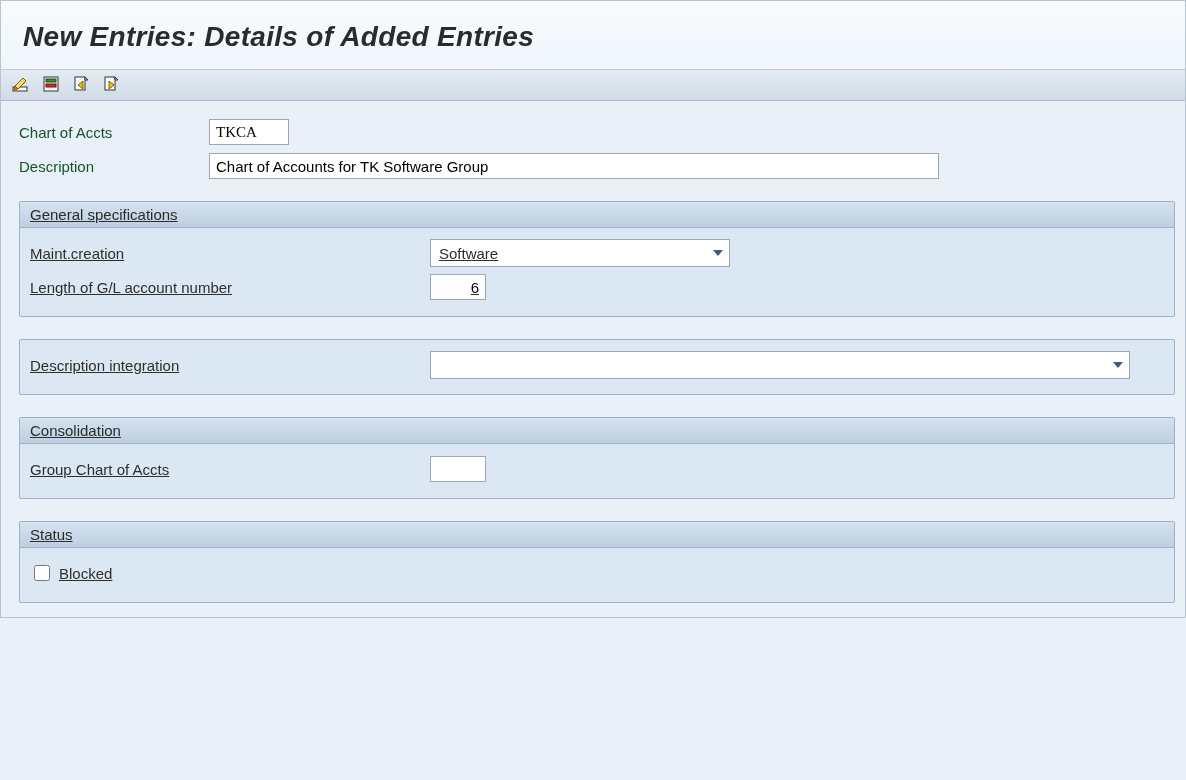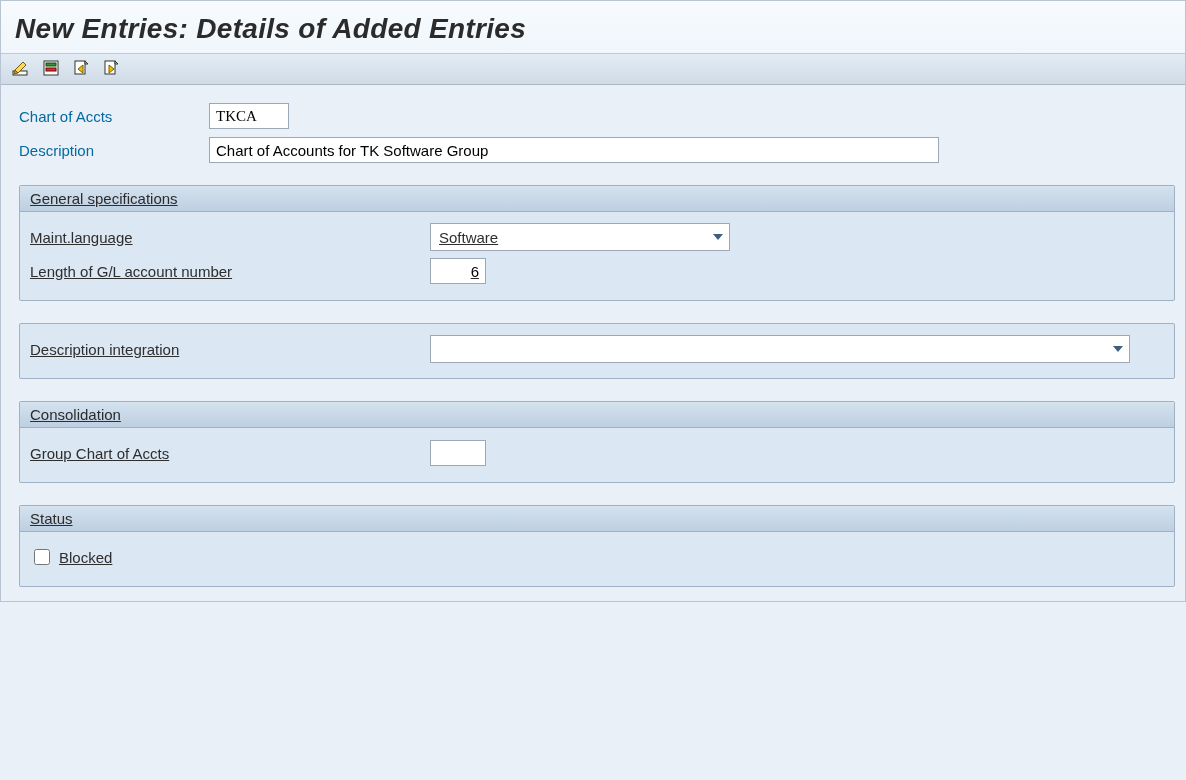--- a/index.html
+++ b/index.html
@@ -17,21 +17,21 @@
     position: relative;
   }
 
   
   .title-bar {
     background: linear-gradient(to bottom, #f7fbfe 0%, #f0f6fb 100%);
     border-bottom: 1px solid #c0c9d6;
     padding: 12px 14px 8px 14px;
   }
   .title-bar h1 {
-    margin: 0;
+    margin: 8px;
     font-size: 28px;
     font-weight: 700;
     font-style: italic;
     letter-spacing: .3px;
     color: #2b2b2b;
   }
 
   .toolbar {
     background: linear-gradient(to bottom, #e3ecf4 0%, #d0dbe7 100%);
     border-bottom: 1px solid #a9b7c7;
@@ -50,21 +50,21 @@
   .tbtn svg { width: 18px; height: 18px; }
 
   
   .content { padding: 18px 10px 14px 18px; }
 
   .head-row {
     display: flex;
     align-items: center;
     margin-bottom: 8px;
   }
-  .head-row .lbl { width: 190px; color: #0369a1; }
+  .head-row .lbl { width: 190px; color: #14532d; }
   .txt {
     font: inherit;
     padding: 3px 6px;
     border: 1px solid #9ba8b7;
     background: #fff;
     height: 26px;
   }
   .txt.small { width: 80px; font-family: Liberation Serif, serif; }
   .txt.long { width: 730px; }
   .txt.tiny { width: 56px; text-align: right; padding-right: 6px; }
@@ -193,21 +193,21 @@
     </div>
     <div class="head-row">
       <div class="lbl">Description</div>
       <input class="txt long" type="text" value="Chart of Accounts for TK Software Group" style="">
     </div>
 
     <div class="group">
       <div class="group-title">General specifications</div>
       <div class="group-body">
         <div class="form-row">
-          <div class="lbl">Maint.language</div>
+          <div class="lbl">Maint.creation</div>
           <div class="select medium">
             <span>Software</span>
             <span class="caret"></span>
           </div>
         </div>
         <div class="form-row">
           <div class="lbl">Length of G/L account number</div>
           <input class="txt tiny" type="text" value="6" style="">
         </div>
       </div>

